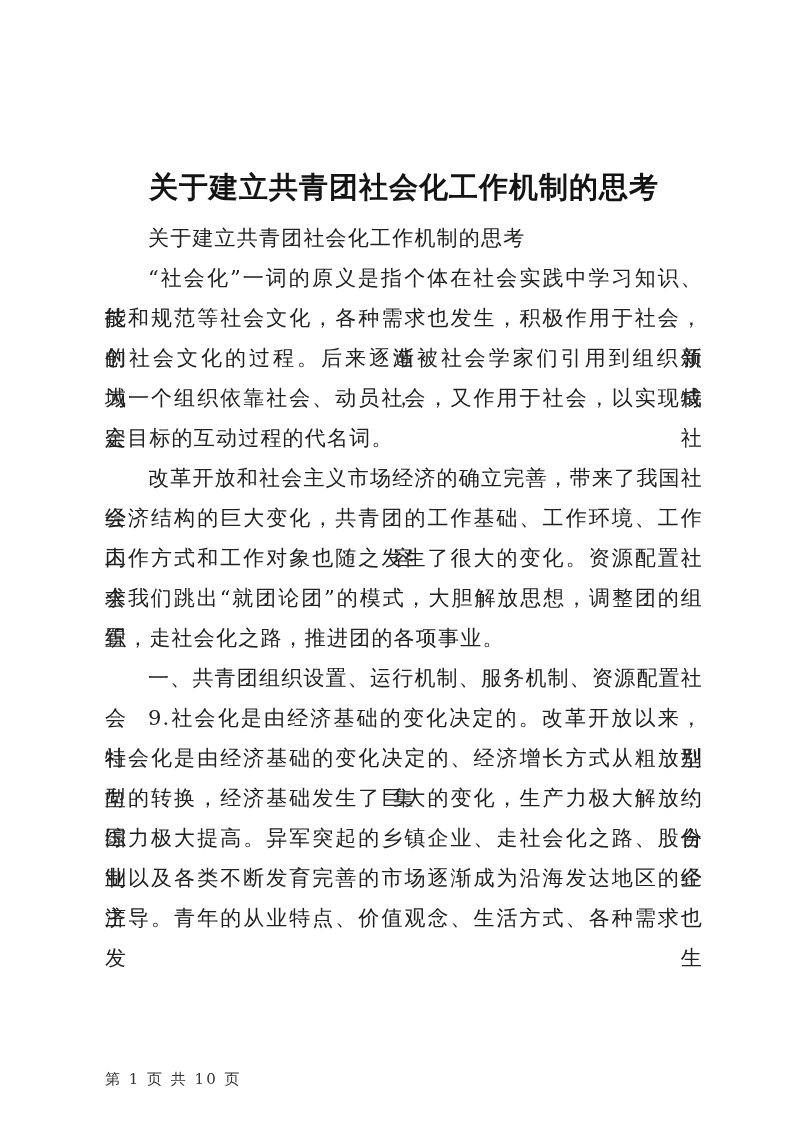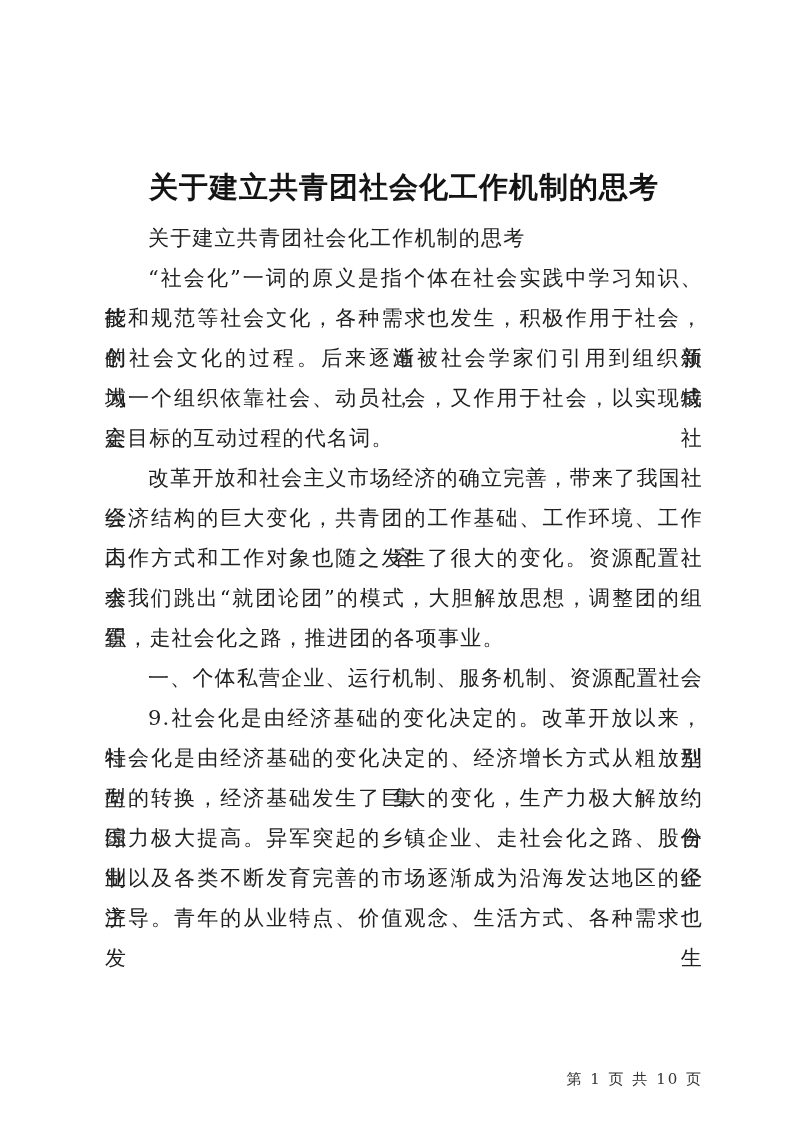--- a/index.html
+++ b/index.html
@@ -52,21 +52,21 @@
     white-space: normal;
     text-align: justify;
     text-align-last: justify;
     text-justify: inter-character;
   }
   .doc-footer {
     position: absolute;
     top: 1040px;
     left: 105px;
     width: 598px;
-    text-align: right;
+    text-align: left;
     font-size: 15px;
     line-height: 22px;
     letter-spacing: 2px;
     color: #333333;
   }
 </style>
 </head>
 <body>
 
 <div class="page">
@@ -79,21 +79,21 @@
         <div class="line indent fill">“社会化”一词的原义是指个体在社会实践中学习知识、技</div>
         <div class="line fill">能和规范等社会文化，各种需求也发生，积极作用于社会，创造新</div>
         <div class="line fill">的社会文化的过程。后来逐渐被社会学家们引用到组织领域，成</div>
         <div class="line fill">为一个组织依靠社会、动员社会，又作用于社会，以实现特定社</div>
         <div class="line">会目标的互动过程的代名词。</div>
         <div class="line indent fill">改革开放和社会主义市场经济的确立完善，带来了我国社会</div>
         <div class="line fill">经济结构的巨大变化，共青团的工作基础、工作环境、工作内容、</div>
         <div class="line fill">工作方式和工作对象也随之发生了很大的变化。资源配置社会</div>
         <div class="line fill">求我们跳出“就团论团”的模式，大胆解放思想，调整团的组织</div>
         <div class="line">置，走社会化之路，推进团的各项事业。</div>
-        <div class="line indent fill">一、个体私营企业、运行机制、服务机制、资源配置社会</div>
+        <div class="line indent fill">一、共青团组织设置、运行机制、服务机制、资源配置社会</div>
         <div class="line indent fill">9.社会化是由经济基础的变化决定的。改革开放以来，特别</div>
         <div class="line fill">社会化是由经济基础的变化决定的、经济增长方式从粗放型向集约</div>
         <div class="line fill">型的转换，经济基础发生了巨大的变化，生产力极大解放，综合</div>
         <div class="line fill">国力极大提高。异军突起的乡镇企业、走社会化之路、股份制企</div>
         <div class="line fill">业以及各类不断发育完善的市场逐渐成为沿海发达地区的经济</div>
         <div class="line fill">主导。青年的从业特点、价值观念、生活方式、各种需求也发生</div>
       </div>
   </div>
 
   <div class="doc-footer">第 1 页 共 10 页</div>

